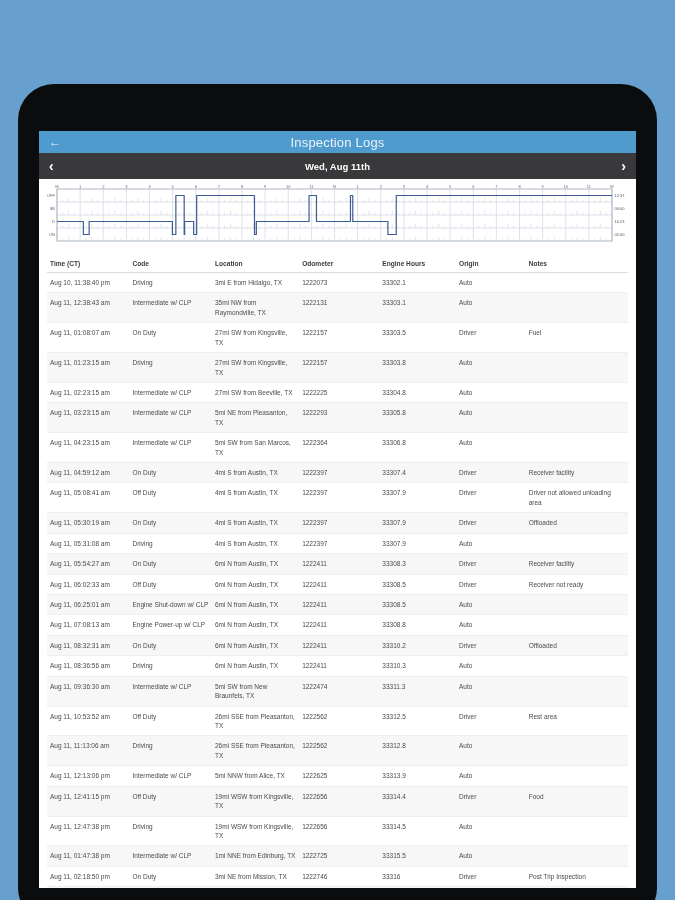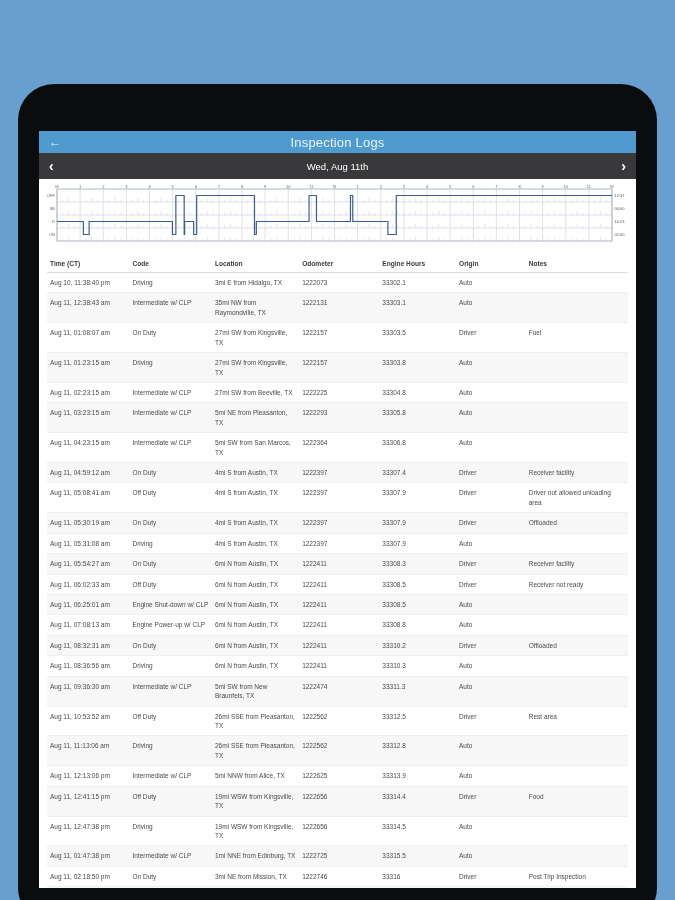--- a/index.html
+++ b/index.html
@@ -28,21 +28,21 @@
   .date-nav{
     height:26px;flex:0 0 26px;background:#39393b;position:relative;
     display:flex;align-items:center;justify-content:center;
   }
   .date-nav .chev{
     position:absolute;top:0;height:26px;display:flex;align-items:center;
     color:#ffffff;font-size:14px;font-weight:bold;cursor:pointer;
   }
   .date-nav .chev.prev{left:10px}
   .date-nav .chev.next{right:10px}
-  .date-nav .date{color:#ffffff;font-size:9.5px;font-weight:normal}
+  .date-nav .date{color:#ffffff;font-size:9.5px;font-weight:bold}
   .chart-wrap{flex:0 0 66px;padding:4px 3px 2px 3px;background:#fff}
   .table-container{flex:1 1 auto;overflow:hidden;padding:4px 8px 0 8px}
   table{width:100%;border-collapse:collapse;table-layout:fixed;font-size:6.5px;color:#4a4a4a}
   col.c-time{width:14.2%}col.c-code{width:14.2%}col.c-loc{width:15%}
   col.c-odo{width:13.8%}col.c-eng{width:13.2%}col.c-org{width:12%}col.c-note{width:17.6%}
   th{
     text-align:left;color:#3b3b3b;font-weight:bold;font-size:6.6px;
     padding:5px 3px;border-bottom:1px solid #dcdcdc;
   }
   td{

